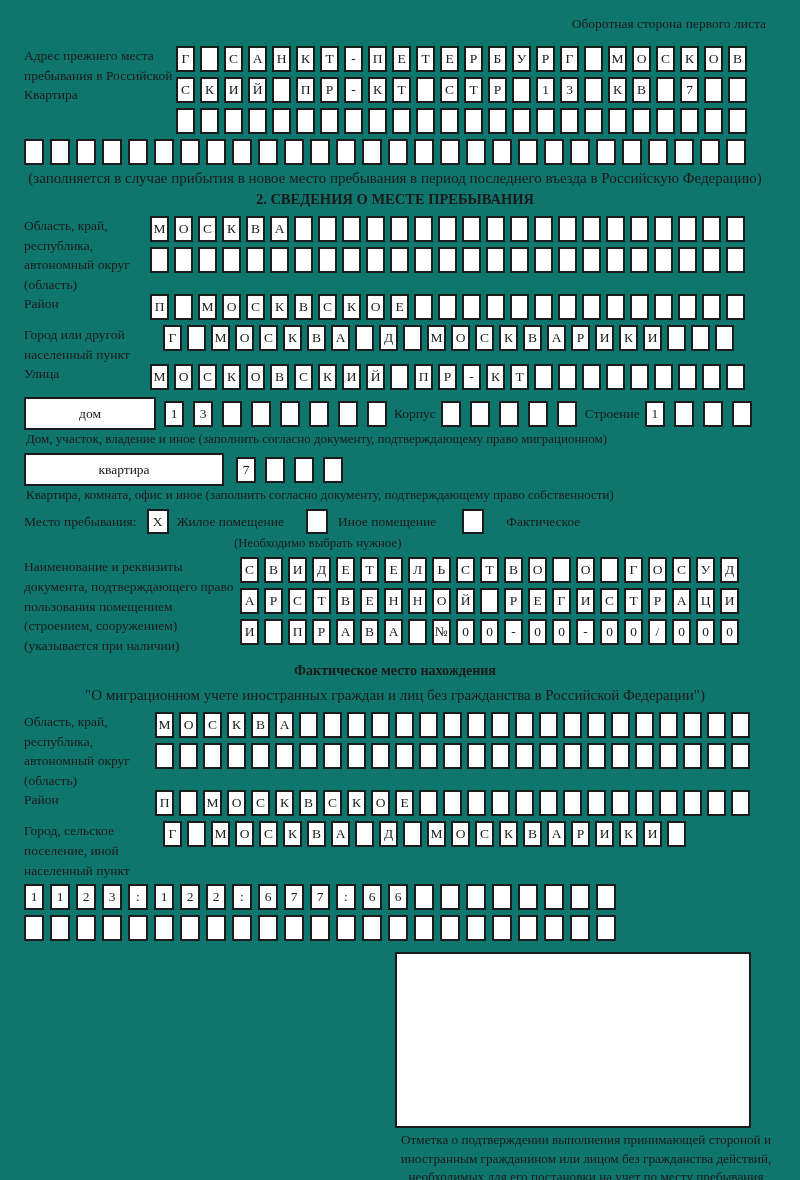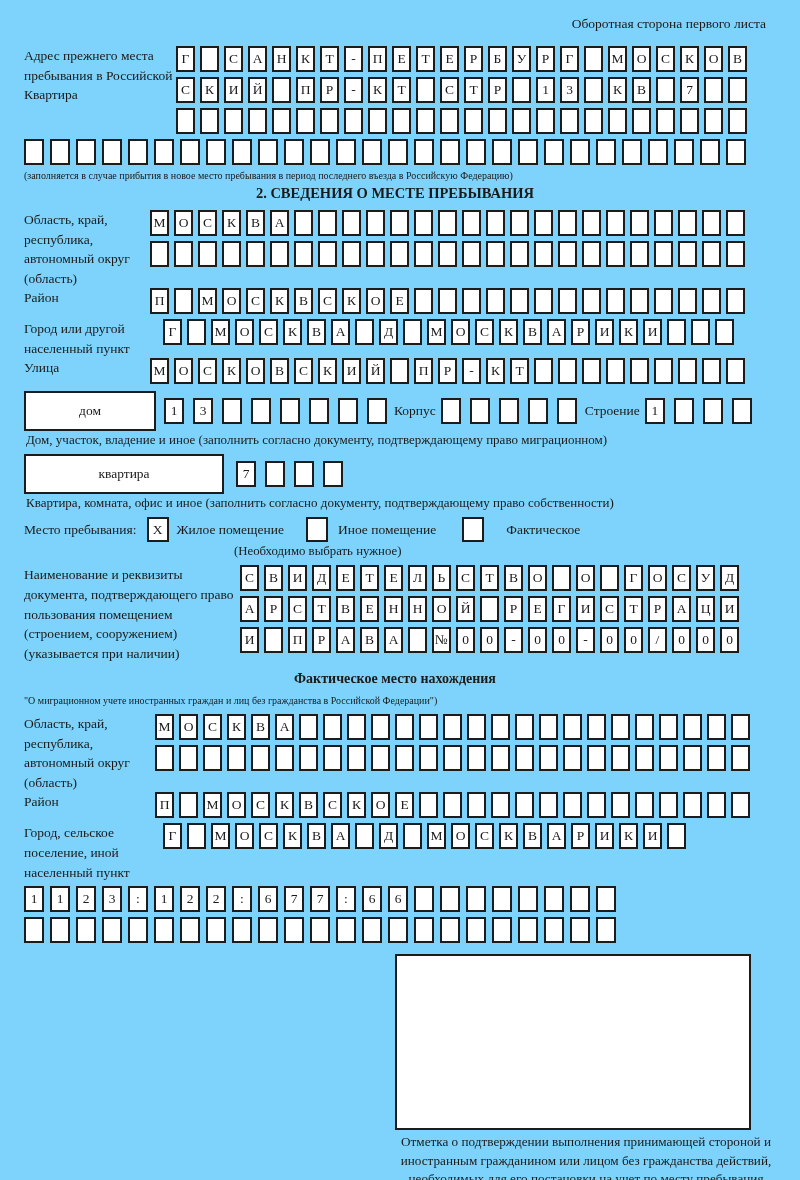--- a/index.html
+++ b/index.html
@@ -1,20 +1,20 @@
 <!DOCTYPE html>
 <html><head>
 <meta charset="utf-8">
 <style>
   * { margin:0; padding:0; box-sizing:border-box; }
   html,body { background:#ffffff; }
   .page {
     position:relative;
     width:800px; height:1180px;
-    background:#7dd3fc;
+    background:#0f766e;
     color:#1a1a1a;
     font-family:"Liberation Serif", serif;
     padding:16px 34px 10px 24px;
     overflow:hidden;
   }
   .hdr { text-align:right; font-size:13.5px; margin-bottom:14px; }
   .field { display:flex; align-items:flex-start; }
   .flabel { font-size:13.5px; line-height:1.45; flex:0 0 auto; }
   .rows { flex:0 0 auto; }
   .row { display:flex; gap:5px; margin-bottom:5px; }
@@ -23,27 +23,27 @@
   .cell {
     width:19px; height:26px;
     border:2px solid #1c1c1c;
     display:inline-flex; align-items:center; justify-content:center;
     font-size:13.5px; font-family:"Liberation Serif", serif;
     flex:0 0 auto; background:#fff;
   }
   .row.big .cell { width:20px; }
   .row.wide .cell { width:20px; }
   .named-rect {
-    height:40px; border:2px solid #1c1c1c;
+    height:33px; border:2px solid #1c1c1c;
     display:inline-flex; align-items:center; justify-content:center;
     font-size:13.5px; flex:0 0 auto; background:#fff;
   }
   .caption { font-size:13px; margin:1px 0 6px 2px; }
   .sect-title { font-weight:bold; font-size:14.5px; text-align:center; margin:4px 0 8px 0; }
-  .note { font-size:10px; margin-bottom:4px; }
+  .note { font-size:15px; text-align:center; margin-bottom:4px; }
   .inline-row { display:flex; align-items:center; margin-top:4px; }
   .cbox {
     width:22px; height:25px; border:2px solid #1c1c1c;
     display:inline-flex; align-items:center; justify-content:center;
     font-size:13.5px; flex:0 0 auto; background:#fff;
   }
   .opt-label { font-size:13.5px; }
   .stamp-box {
     border:2px solid #1c1c1c; background:#fff;
     width:356px; height:176px;

